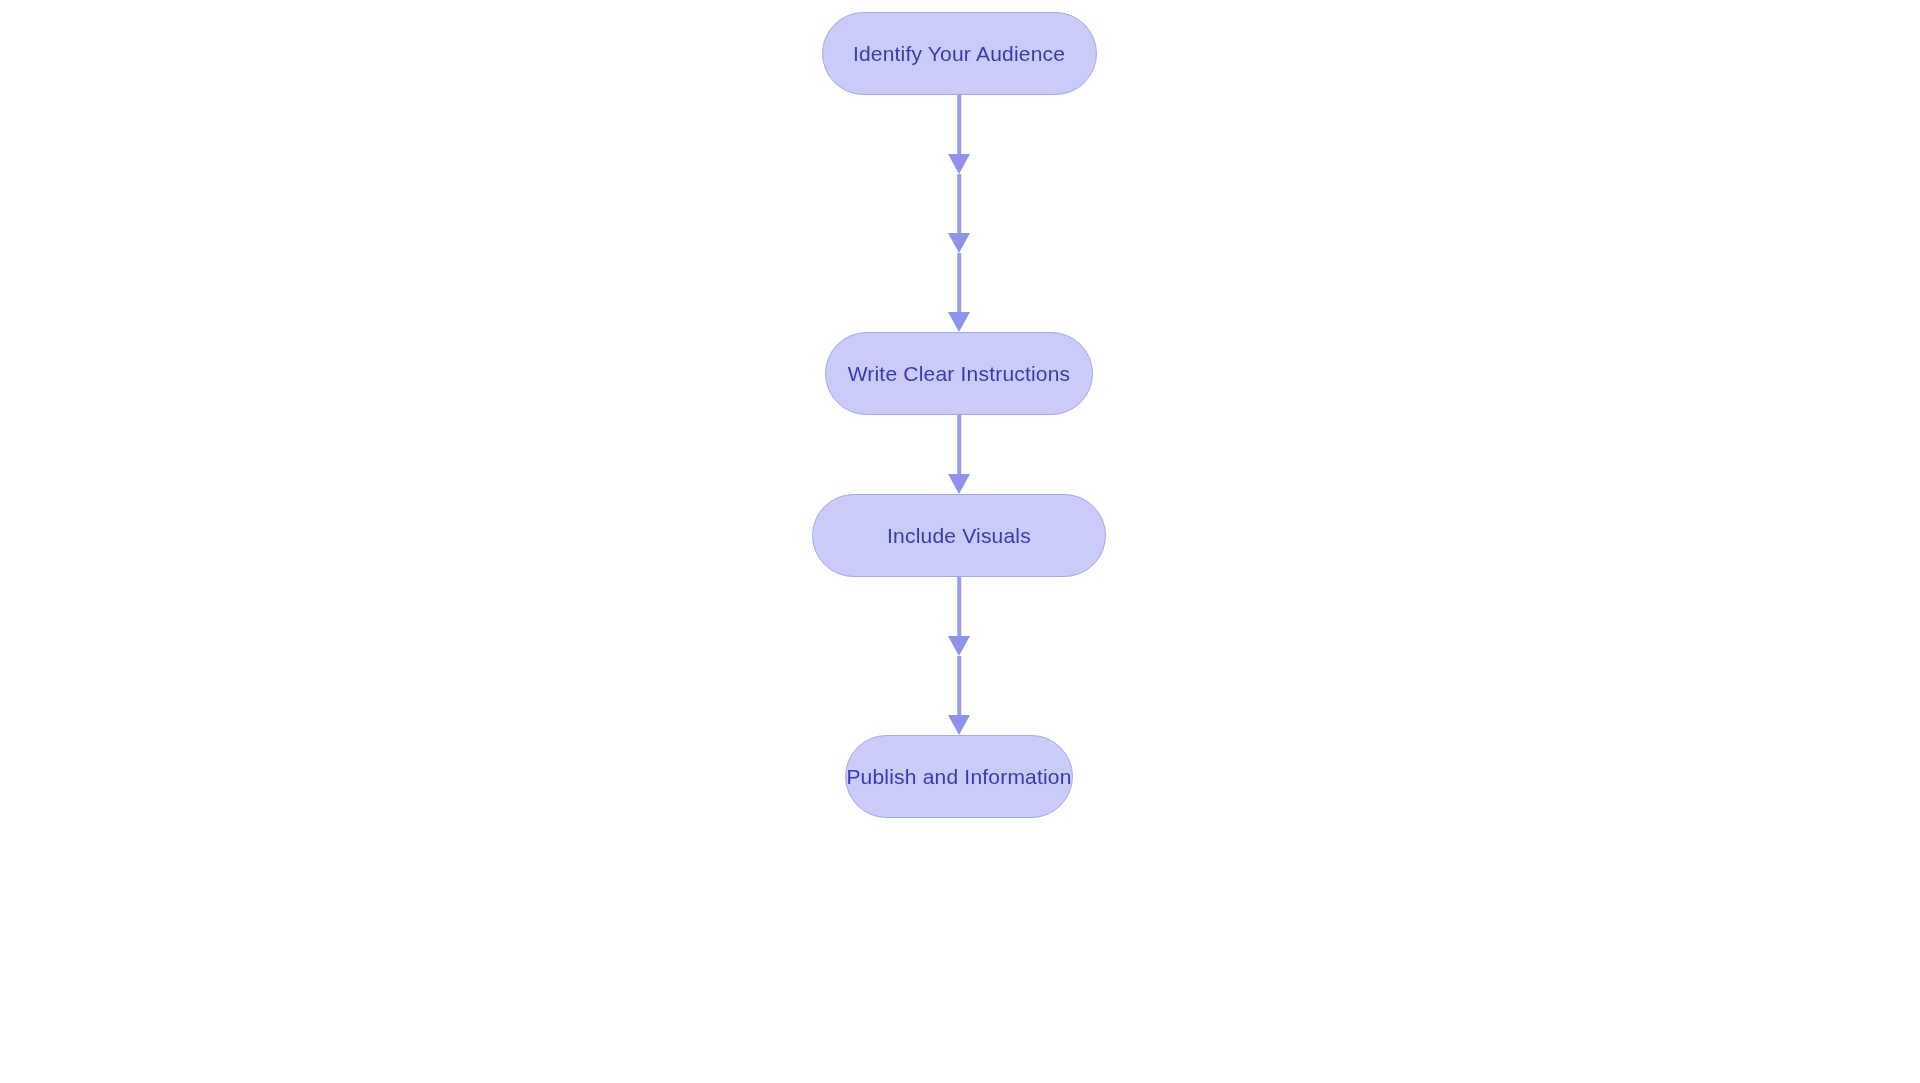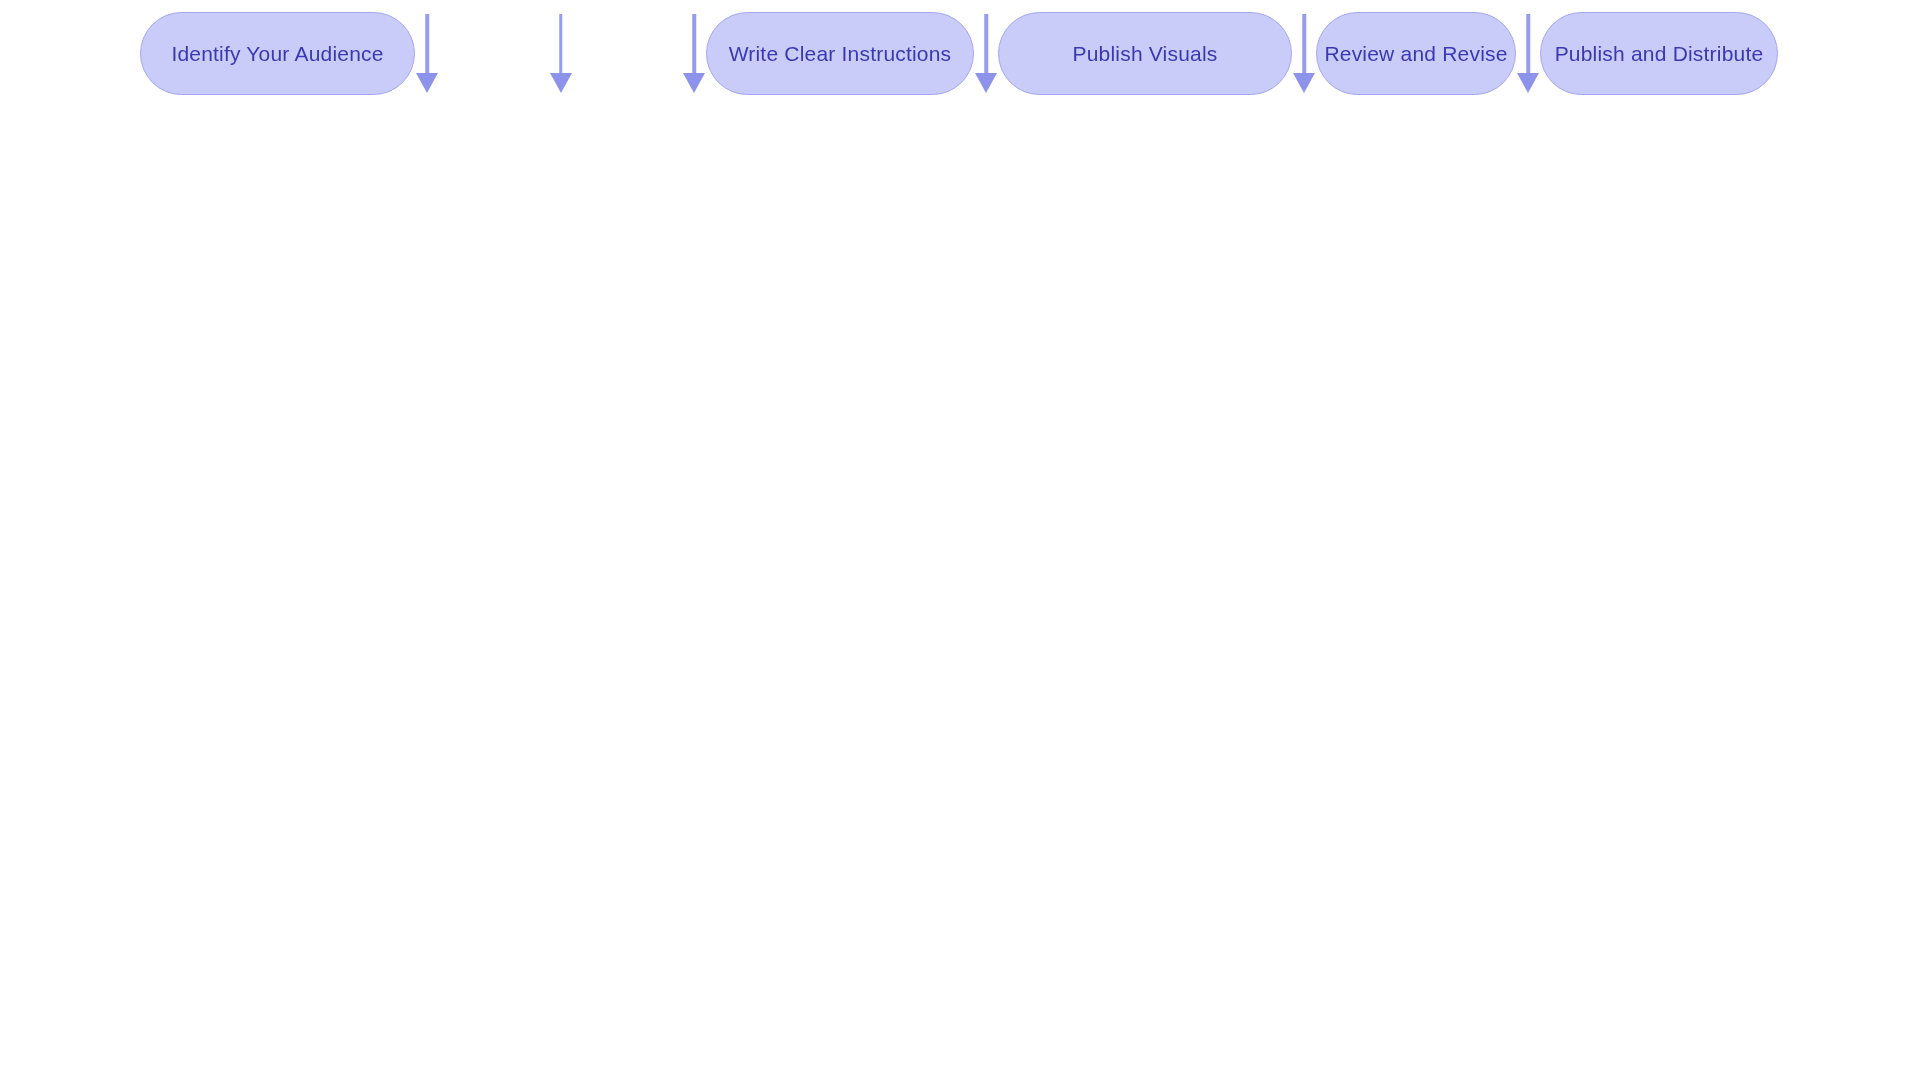--- a/index.html
+++ b/index.html
@@ -16,20 +16,21 @@
     width: 1920px;
     height: 1083px;
     background: #ffffff;
   }
   .flow {
     position: absolute;
     left: 959px;
     top: 12px;
     transform: translateX(-50%);
     display: flex;
+    flex-direction: column;
     align-items: center;
   }
   .node {
     box-sizing: border-box;
     height: 83px;
     border-radius: 41.5px;
     background: #c9cbf8;
     border: 1.5px solid #a3a7f2;
     color: #3a39b2;
     font-size: 21px;
@@ -106,34 +107,31 @@
   <div class="node">
     <span class="node-label">Write Clear Instructions</span>
   </div>
 
   <div class="connector">
     <div class="line"></div>
     <div class="head"></div>
   </div>
 
   <div class="node">
-    <span class="node-label">Publish Visuals</span>
+    <span class="node-label">Include Visuals</span>
   </div>
 
   <div class="connector">
     <div class="line"></div>
     <div class="head"></div>
   </div>
 
-  <div class="node">
-    <span class="node-label">Review and Revise</span>
-  </div>
 
   <div class="connector">
     <div class="line"></div>
     <div class="head"></div>
   </div>
 
   <div class="node">
-    <span class="node-label">Publish and Distribute</span>
+    <span class="node-label">Publish and Information</span>
   </div>
 </div>
 </div>
 
 </body></html>

